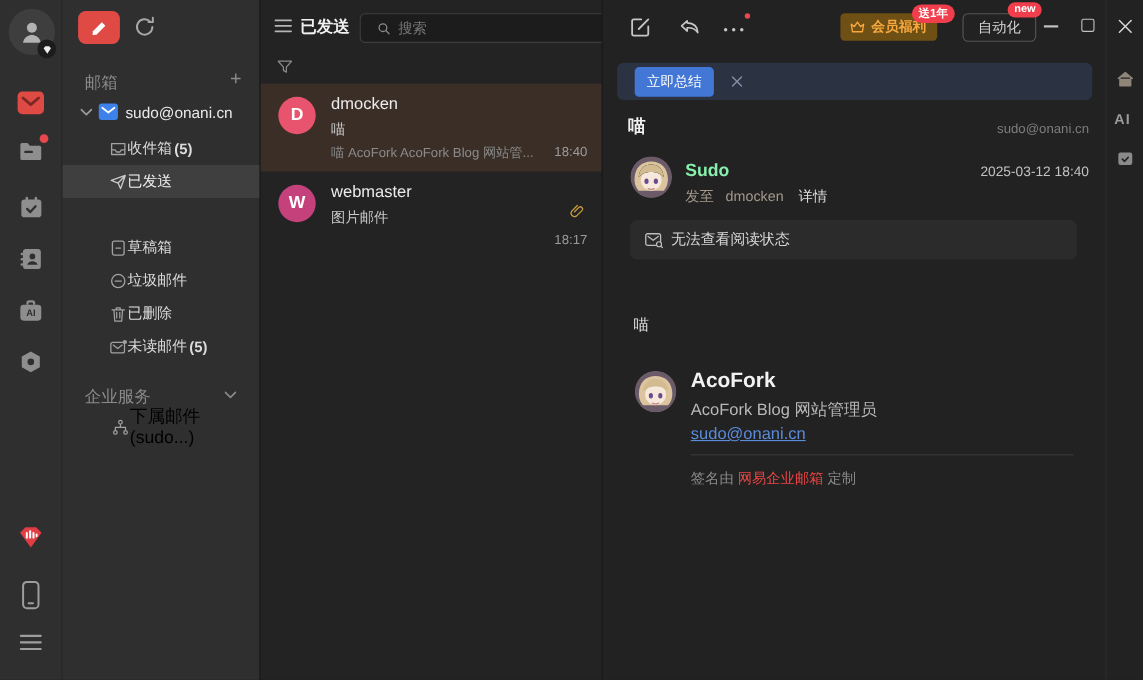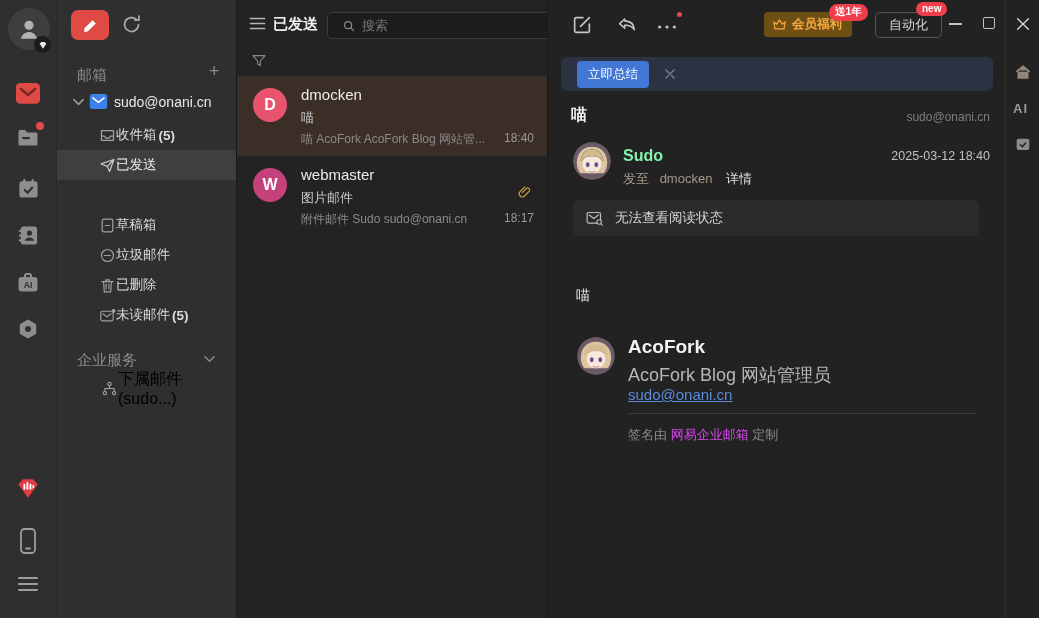--- a/index.html
+++ b/index.html
@@ -73,30 +73,30 @@
 
   .subj { left:23px; top:105px; color:#f0f0f0; font-size:16px; font-weight:bold; }
   .acct-right { right:15px; top:110px; color:#7d7d7d; font-size:12px; }
 
   .anime-av { border-radius:50%; overflow:hidden; }
   .sender-name { left:75px; top:147px; color:#86efac; font-size:16px; font-weight:bold; }
   .mail-date { right:15px; top:149px; color:#c2c2c2; font-size:12.5px; }
   .to-line { left:75px; top:170px; font-size:13px; color:#a3988b; }
   .to-line .details { color:#dedede; margin-left:10px; }
   .notice { left:25px; top:200px; width:406px; height:36px; background:#2b2b2b; border-radius:6px;
-    display:flex; align-items:center; padding:0 13px; gap:12px; }
+    display:flex; align-items:center; padding:0 13px; gap:7px; }
   .notice span { color:#d6d6d6; font-size:13.5px; }
   .mail-body { left:28px; top:287px; color:#e0e0e0; font-size:14px; }
 
   .sig-name { left:80px; top:336px; color:#f2f2f2; font-size:19px; font-weight:bold; }
-  .sig-role { left:80px; top:363px; color:#b8b8b8; font-size:18px; }
+  .sig-role { left:80px; top:363px; color:#b8b8b8; font-size:15px; }
   .sig-mail { left:80px; top:386px; color:#5b8bdb; font-size:15px; text-decoration:underline; }
   .sig-div { left:80px; top:413px; width:348px; height:1px; background:#3a3a3a; }
   .sig-foot { left:80px; top:426px; color:#8a8a8a; font-size:13px; }
-  .sig-foot .flink { color:#d946ef; }
+  .sig-foot .flink { color:#ef4444; }
 
   
   .rr-ic { left:8px; width:18px; height:18px; }
   .rr-ai { left:7px; top:101px; color:#9a9a9a; font-size:13px; font-weight:bold; letter-spacing:1px; }
 </style>
 </head>
 <body>
 
 <div id="rail">
   <div class="abs user-avatar">
@@ -308,21 +308,20 @@
 
   <div class="mailrow" style="top:156px;">
     <div class="mrow-avatar" style="background:#c4417c;">
       <span>W</span>
     </div>
     <div class="m-sender">webmaster</div>
     <div class="m-subject">图片邮件</div>
     <svg class="abs" style="right:16px; top:29px;" width="15" height="15" viewBox="0 0 24 24">
       <path d="M8.5 12l6.5-6.5a3.2 3.2 0 0 1 4.5 4.5l-8 8a5 5 0 0 1-7-7l8-8" stroke="#c89a3f" stroke-width="1.9" fill="none" stroke-linecap="round"></path>
     </svg>
-    <div class="m-preview">附件邮件 Sudo sudo@onani.cn</div>
     <div class="m-time">18:17</div>
   </div>
 </div>
 
 <div id="content">
 
   <svg class="abs tb-ic" style="left:23px;" viewBox="0 0 24 24">
     <path d="M20 11v7.5A1.5 1.5 0 0 1 18.5 20h-13A1.5 1.5 0 0 1 4 18.5v-13A1.5 1.5 0 0 1 5.5 4H13" stroke="currentColor" stroke-width="1.8" fill="none" stroke-linecap="round"></path>
     <path d="M10.5 13.5L20 4" stroke="currentColor" stroke-width="1.8" stroke-linecap="round"></path>
   </svg>

